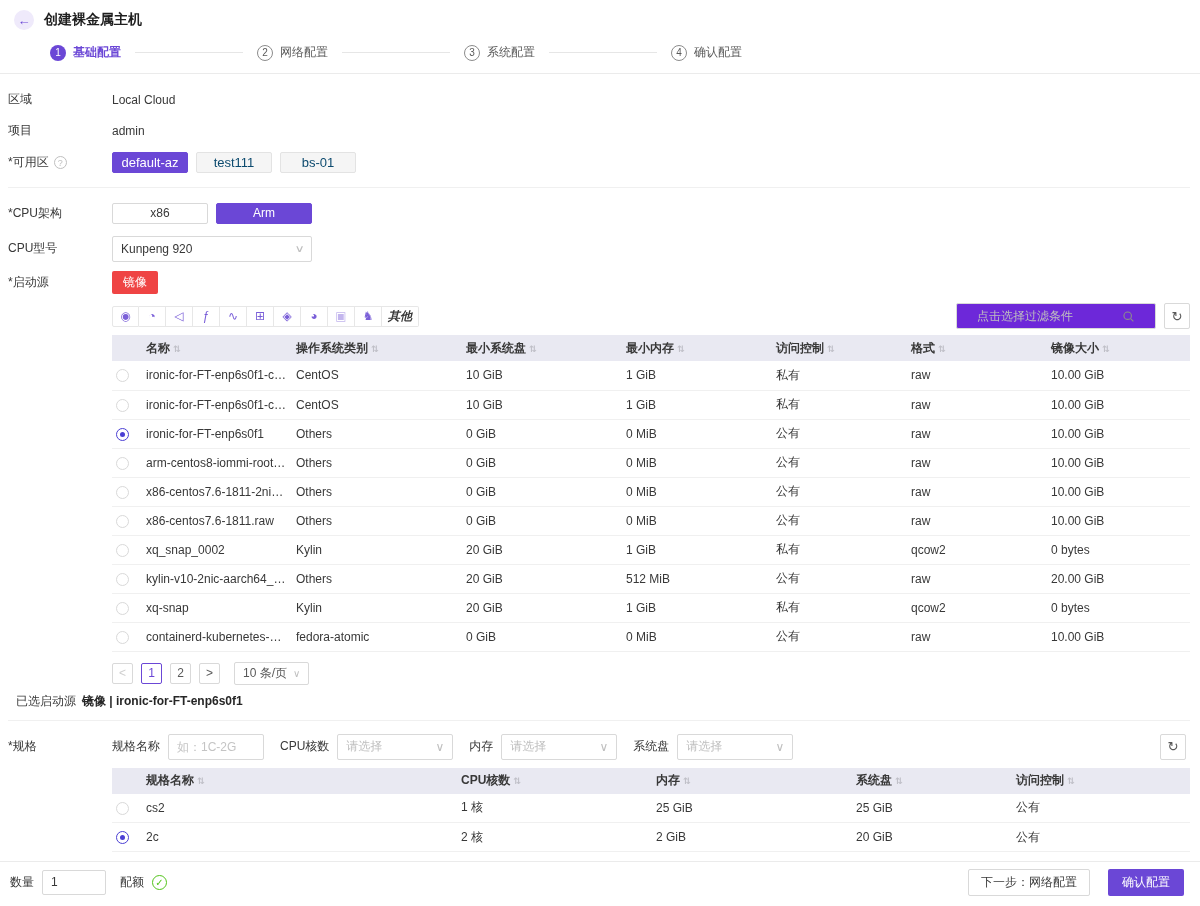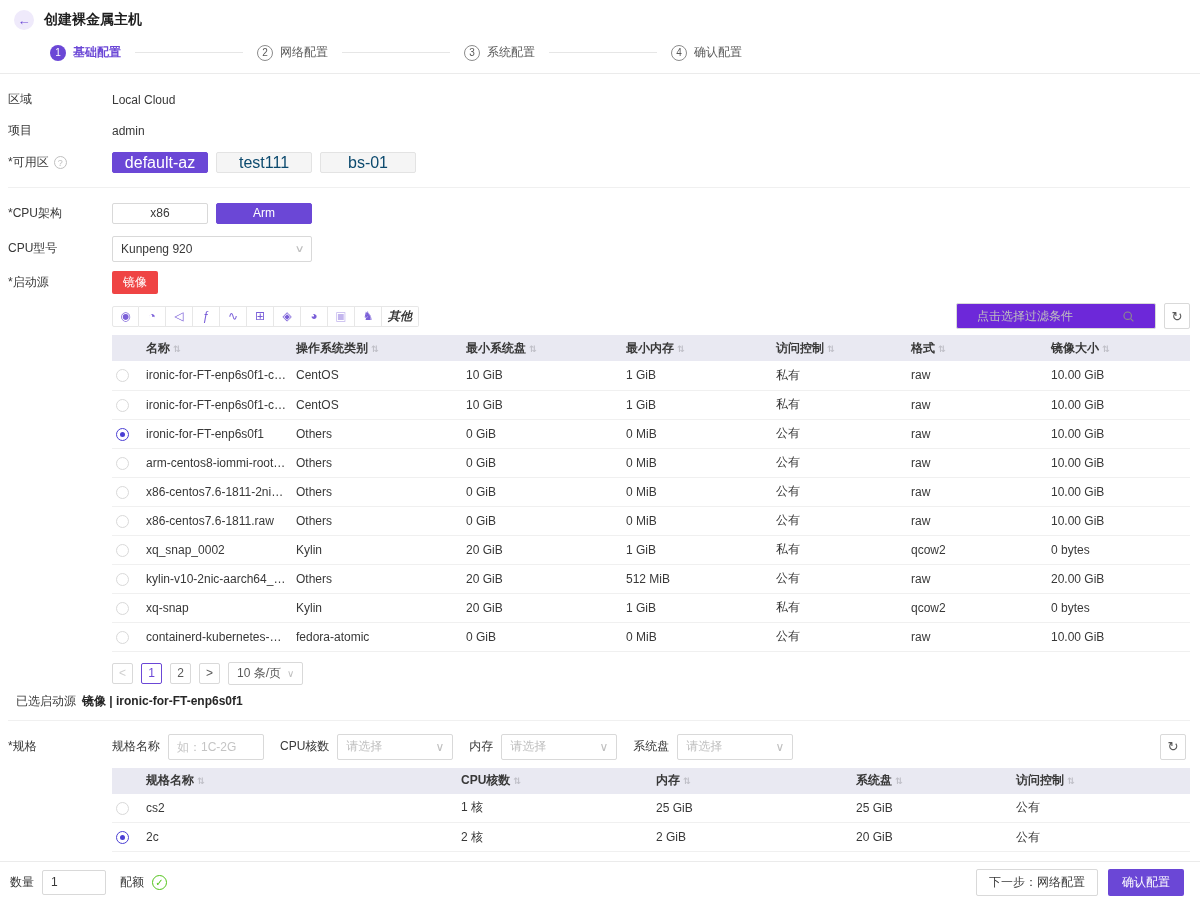--- a/index.html
+++ b/index.html
@@ -20,21 +20,21 @@
   .step:not(.active) .step-label { color:#595959; }
   .step-line { width:108px; height:1px; background:#e6e6e6; margin:0 14px; }
 
   
   .main { padding:10px 10px 0 8px; }
   .frow { display:flex; align-items:center; min-height:31px; }
   .flabel { width:104px; flex:0 0 104px; color:#383838; display:flex; align-items:center; gap:5px; }
   .help-circle { width:13px; height:13px; border-radius:50%; border:1px solid #bfbfbf; color:#bfbfbf; font-size:9px; display:inline-flex; align-items:center; justify-content:center; }
   .divider { height:1px; background:#f0f0f0; margin:8px 0; }
 
-  .az-btn { width:96px; height:21px; border-radius:2px; font-size:16px; display:inline-flex; align-items:center; justify-content:center; margin-right:8px; cursor:pointer; }
+  .az-btn { width:76px; height:21px; border-radius:2px; font-size:13px; display:inline-flex; align-items:center; justify-content:center; margin-right:8px; cursor:pointer; }
   .az-btn.sel { background:#6b47d6; color:#fff; border:1px solid #6b47d6; }
   .az-btn.dis { background:#f5f5f5; color:#0c4a6e; border:1px solid #e3e3e3; }
   .arch-btn { width:96px; height:21px; border-radius:2px; display:inline-flex; align-items:center; justify-content:center; margin-right:8px; cursor:pointer; }
   .arch-btn.sel { background:#6b47d6; color:#fff; border:1px solid #6b47d6; }
   .arch-btn.plain { background:#fff; color:#383838; border:1px solid #d9d9d9; }
 
   .select-box { width:200px; height:26px; border:1px solid #d9d9d9; border-radius:2px; display:flex; align-items:center; padding:0 8px; justify-content:space-between; background:#fff; cursor:pointer; }
   .select-box .chev { color:#bfbfbf; font-size:10px; transform:scaleX(1.4); }
 
   .boot-btn { height:23px; padding:0 11px; background:#ef4444; color:#fff; border-radius:2px; display:inline-flex; align-items:center; cursor:pointer; }
@@ -57,37 +57,37 @@
   .sort { color:#c0c0c8; font-size:9px; margin-left:3px; }
   .radio { width:13px; height:13px; border:1px solid #d9d9d9; border-radius:50%; display:inline-block; background:#fff; position:relative; cursor:pointer; vertical-align:middle; }
   .radio.sel { border-color:#4b3fd4; }
   .radio.sel::after { content:''; position:absolute; left:3px; top:3px; width:5px; height:5px; border-radius:50%; background:#4b3fd4; }
 
   
   .pag { display:flex; align-items:center; gap:8px; margin:10px 0 4px 104px; }
   .pag-btn { min-width:21px; height:21px; border:1px solid #d9d9d9; border-radius:2px; background:#fff; display:flex; align-items:center; justify-content:center; color:#595959; cursor:pointer; padding:0 4px; }
   .pag-btn.dis { color:#cfcfcf; }
   .pag-btn.cur { border-color:#6b47d6; color:#6b47d6; }
-  .pag-size { height:23px; border:1px solid #d9d9d9; border-radius:2px; display:flex; align-items:center; gap:6px; padding:0 8px; color:#595959; cursor:pointer; }
+  .pag-size { height:23px; border:1px solid #d9d9d9; border-radius:2px; display:flex; align-items:center; gap:6px; padding:0 8px; color:#595959; margin-left:6px; cursor:pointer; }
   .sel-line { margin:8px 0 2px 8px; display:flex; gap:6px; align-items:center; }
   .sel-line .v { font-weight:bold; color:#262626; }
 
   
   .flavor-filter { display:flex; align-items:center; gap:0; }
   .ff-label { margin-right:8px; }
   .txt-input { height:26px; border:1px solid #d9d9d9; border-radius:2px; padding:0 8px; width:96px; font-size:12px; color:#383838; font-family:inherit; }
   .txt-input::placeholder { color:#c4c4c4; }
   .ff-sel { width:116px; height:26px; border:1px solid #d9d9d9; border-radius:2px; display:flex; align-items:center; justify-content:space-between; padding:0 8px; color:#bfbfbf; background:#fff; cursor:pointer; }
 
   
   .footer { position:absolute; left:0; bottom:4px; width:1200px; height:41px; border-top:1px solid #ebebeb; background:#fff; display:flex; align-items:center; justify-content:space-between; padding:0 16px 0 10px; }
   .foot-left { display:flex; align-items:center; gap:8px; }
   .count-input { width:64px; height:25px; border:1px solid #d9d9d9; border-radius:2px; padding:0 8px; font-size:12px; font-family:inherit; color:#383838; }
   .check-circle { width:15px; height:15px; border:1px solid #52c41a; color:#52c41a; border-radius:50%; font-size:10px; display:inline-flex; align-items:center; justify-content:center; }
-  .foot-right { display:flex; align-items:center; gap:10px; }
+  .foot-right { display:flex; align-items:center; gap:18px; }
   .btn-outline { height:27px; padding:0 12px; border:1px solid #d9d9d9; border-radius:2px; background:#fff; color:#383838; display:flex; align-items:center; cursor:pointer; }
   .btn-primary { height:27px; padding:0 14px; border:none; border-radius:2px; background:#6b47d6; color:#fff; display:flex; align-items:center; cursor:pointer; }
   .mag { display:inline-block; }
 </style>
 </head>
 <body>
 
 <div class="page">
 
   <div class="hdr">

